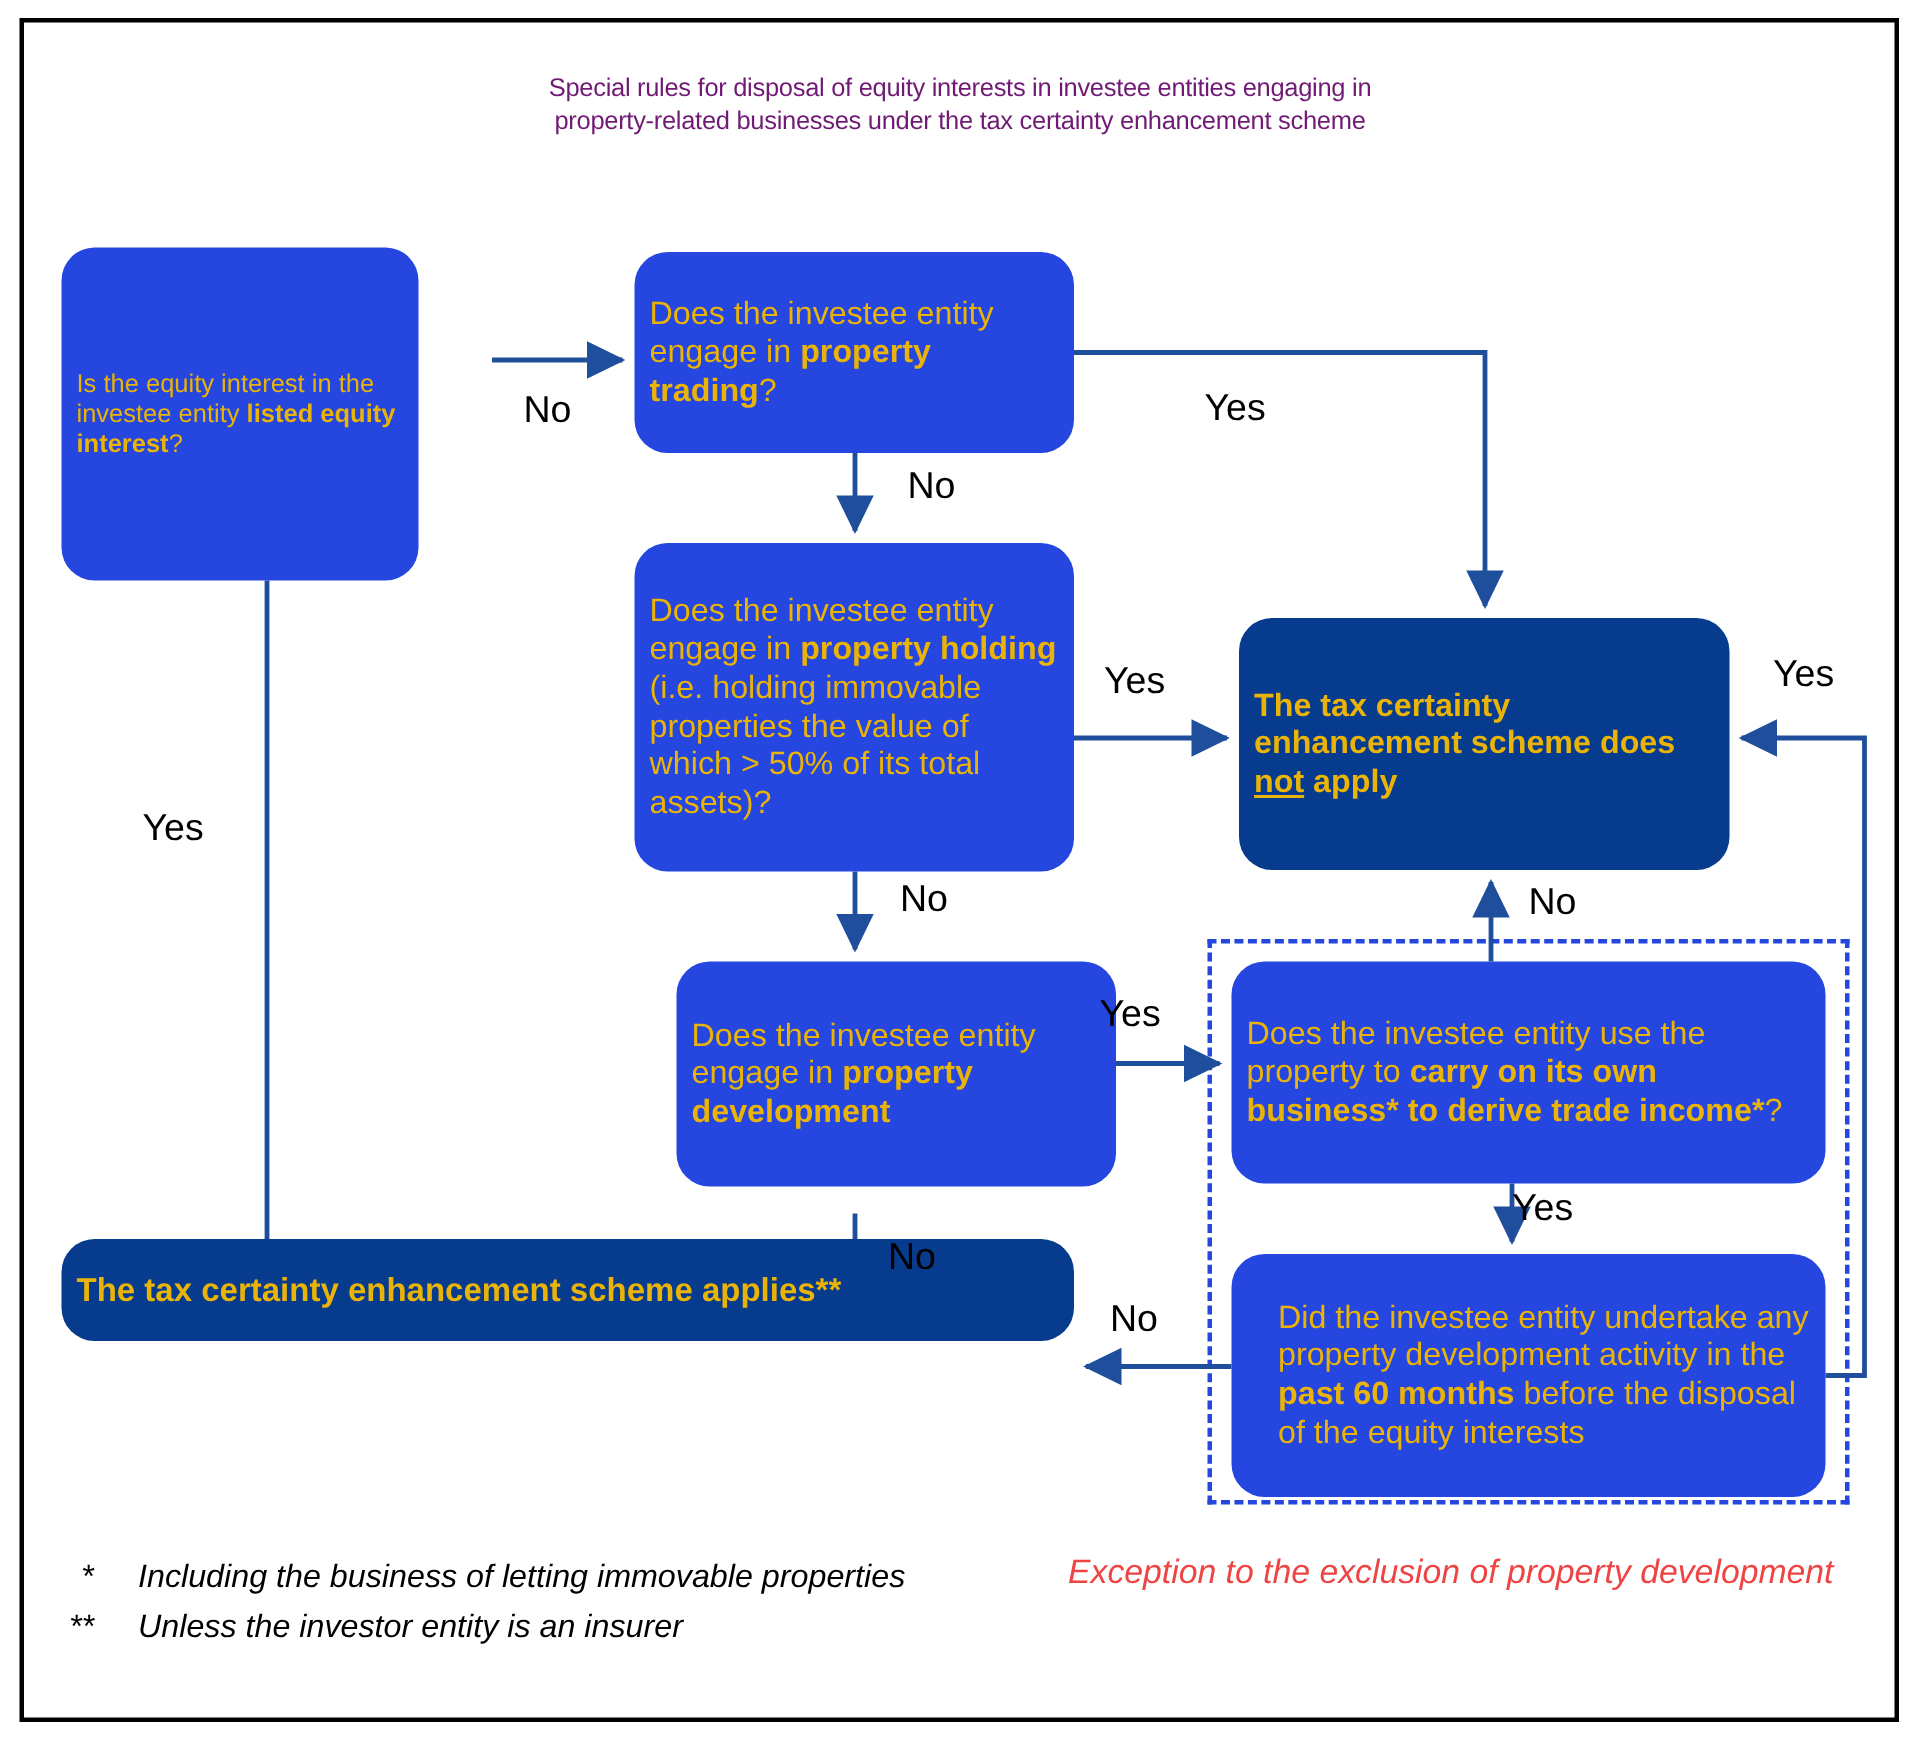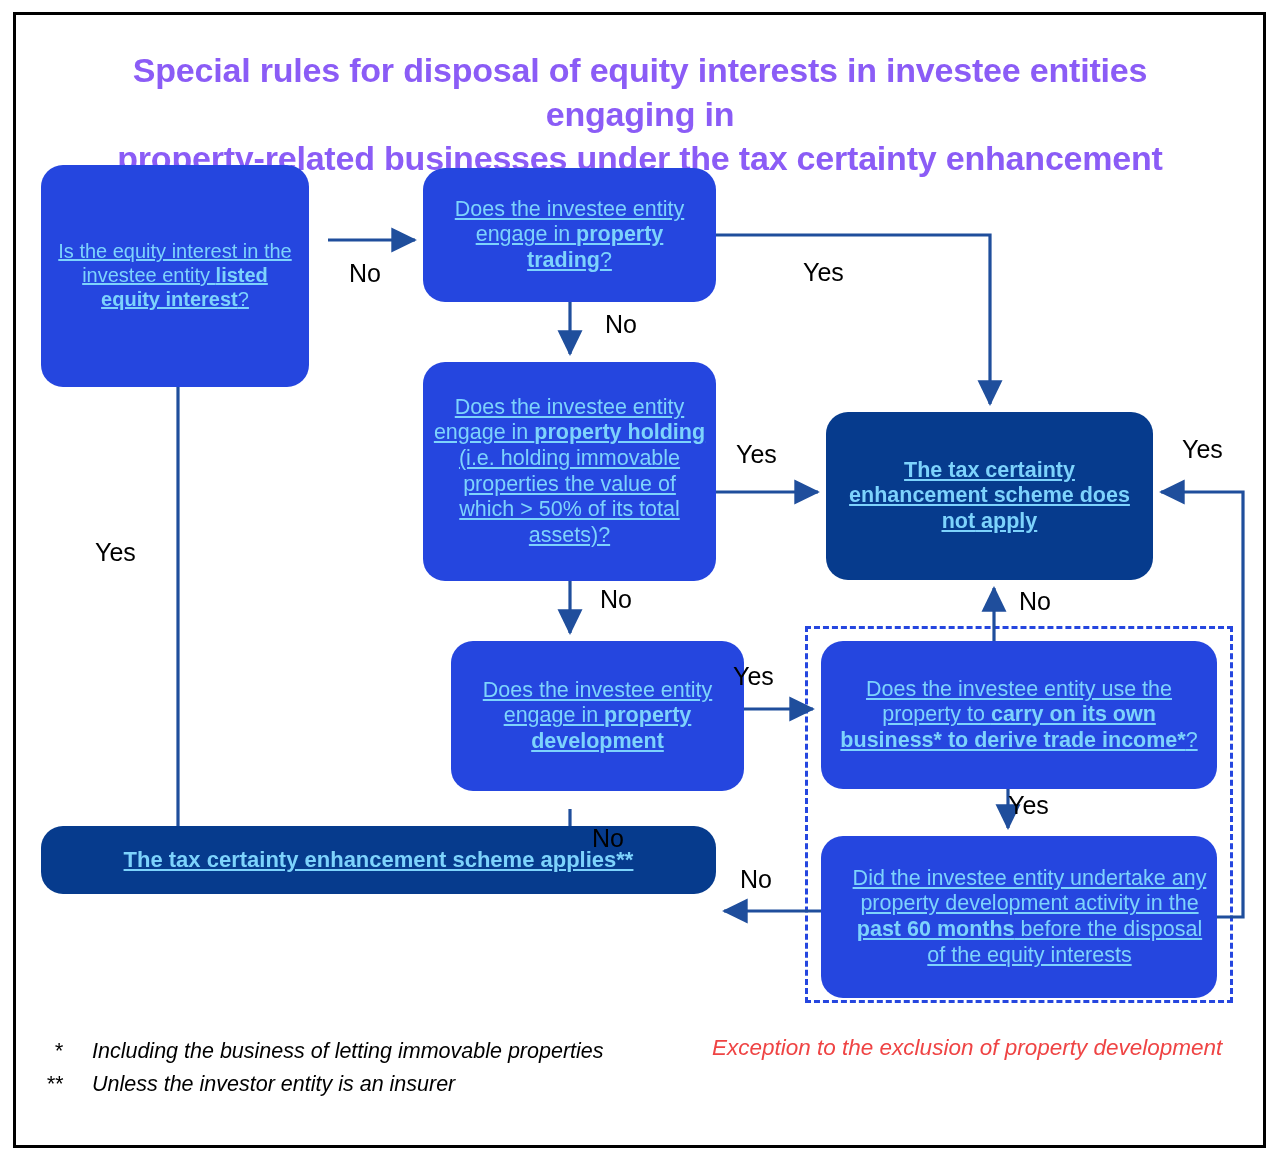--- a/index.html
+++ b/index.html
@@ -20,53 +20,52 @@
     width: 1253px; height: 1136px;
     border: 3px solid #000000;
     background: #ffffff;
   }
 
   .title {
     position: absolute;
     left: 80px; top: 48px;
     width: 1120px;
     text-align: center;
-    font-size: 34px;
-    font-weight: bold;
+    font-size: 17px;
+    font-weight: normal;
     line-height: 1.30;
-    color: #8b5cf6;
+    color: #701a75;
     letter-spacing: -0.2px;
   }
 
   
   .node {
     position: absolute;
     display: flex;
     align-items: center;
     justify-content: center;
-    text-align: center;
-    color: #7dd3fc;
+    text-align: left;
+    color: #eab308;
     line-height: 1.19;
     padding: 4px 10px;
     z-index: 5;
-    text-decoration: underline;
   }
   .node .txt { width: 100%; }
   .node.bright {
     background: #2546DF;
     border-radius: 22px;
   }
   .node.navy {
     background: #063B8D;
     border-radius: 22px;
     font-weight: bold;
   }
 
   
-  #n-listed   { left: 41px;  top: 165px; width: 268px; height: 222px; font-size: 20px; }
+  #n-listed   { left: 41px;  top: 165px; width: 238px; height: 222px; font-size: 17px; }
   #n-trading  { left: 423px; top: 168px; width: 293px; height: 134px; font-size: 21.5px; }
   #n-holding  { left: 423px; top: 362px; width: 293px; height: 219px; font-size: 21.5px; }
   #n-develop  { left: 423px; top: 641px; width: 293px; height: 150px; font-size: 21.5px; margin-left: 28px; }
   #n-notapply { left: 826px; top: 412px; width: 327px; height: 168px; font-size: 21.5px; }
   #n-own      { left: 821px; top: 641px; width: 396px; height: 148px; font-size: 21.5px; }
   #n-60m      { left: 821px; top: 836px; width: 396px; height: 162px; font-size: 21.5px; padding-left: 31px; }
   #n-applies  { left: 41px;  top: 826px; width: 675px; height: 68px;  font-size: 22px; }
 
   
   #dashed-region {

